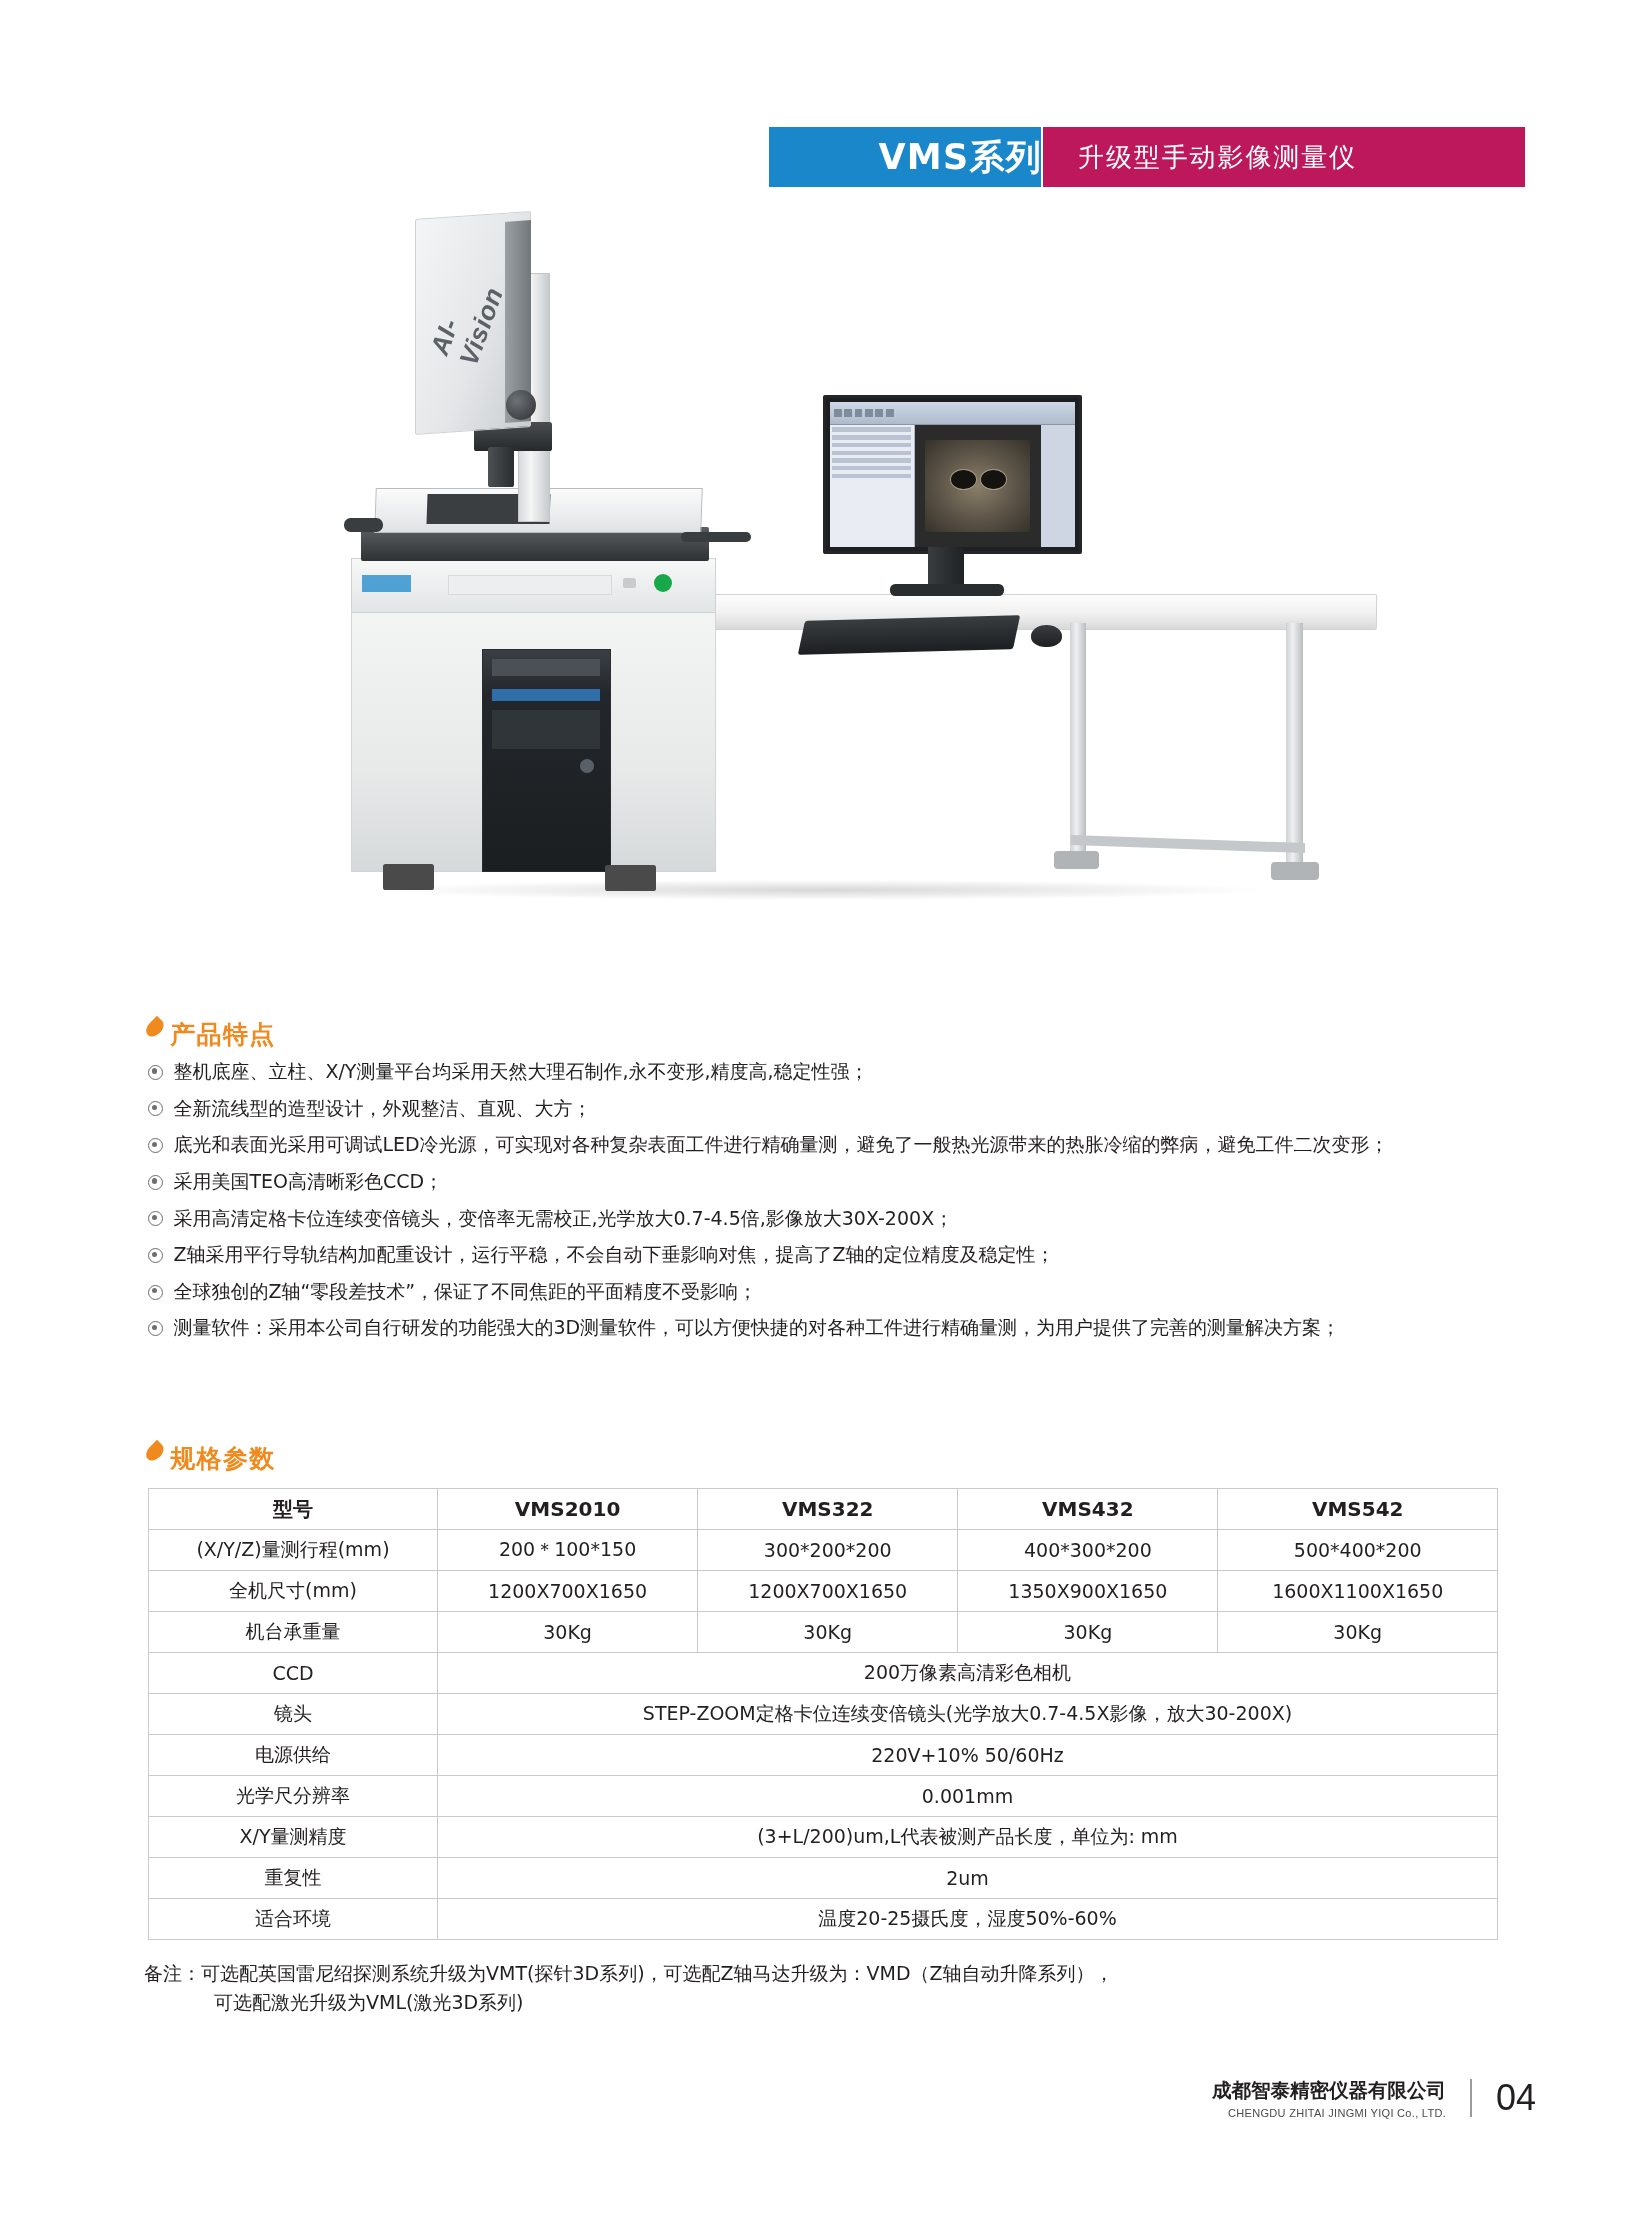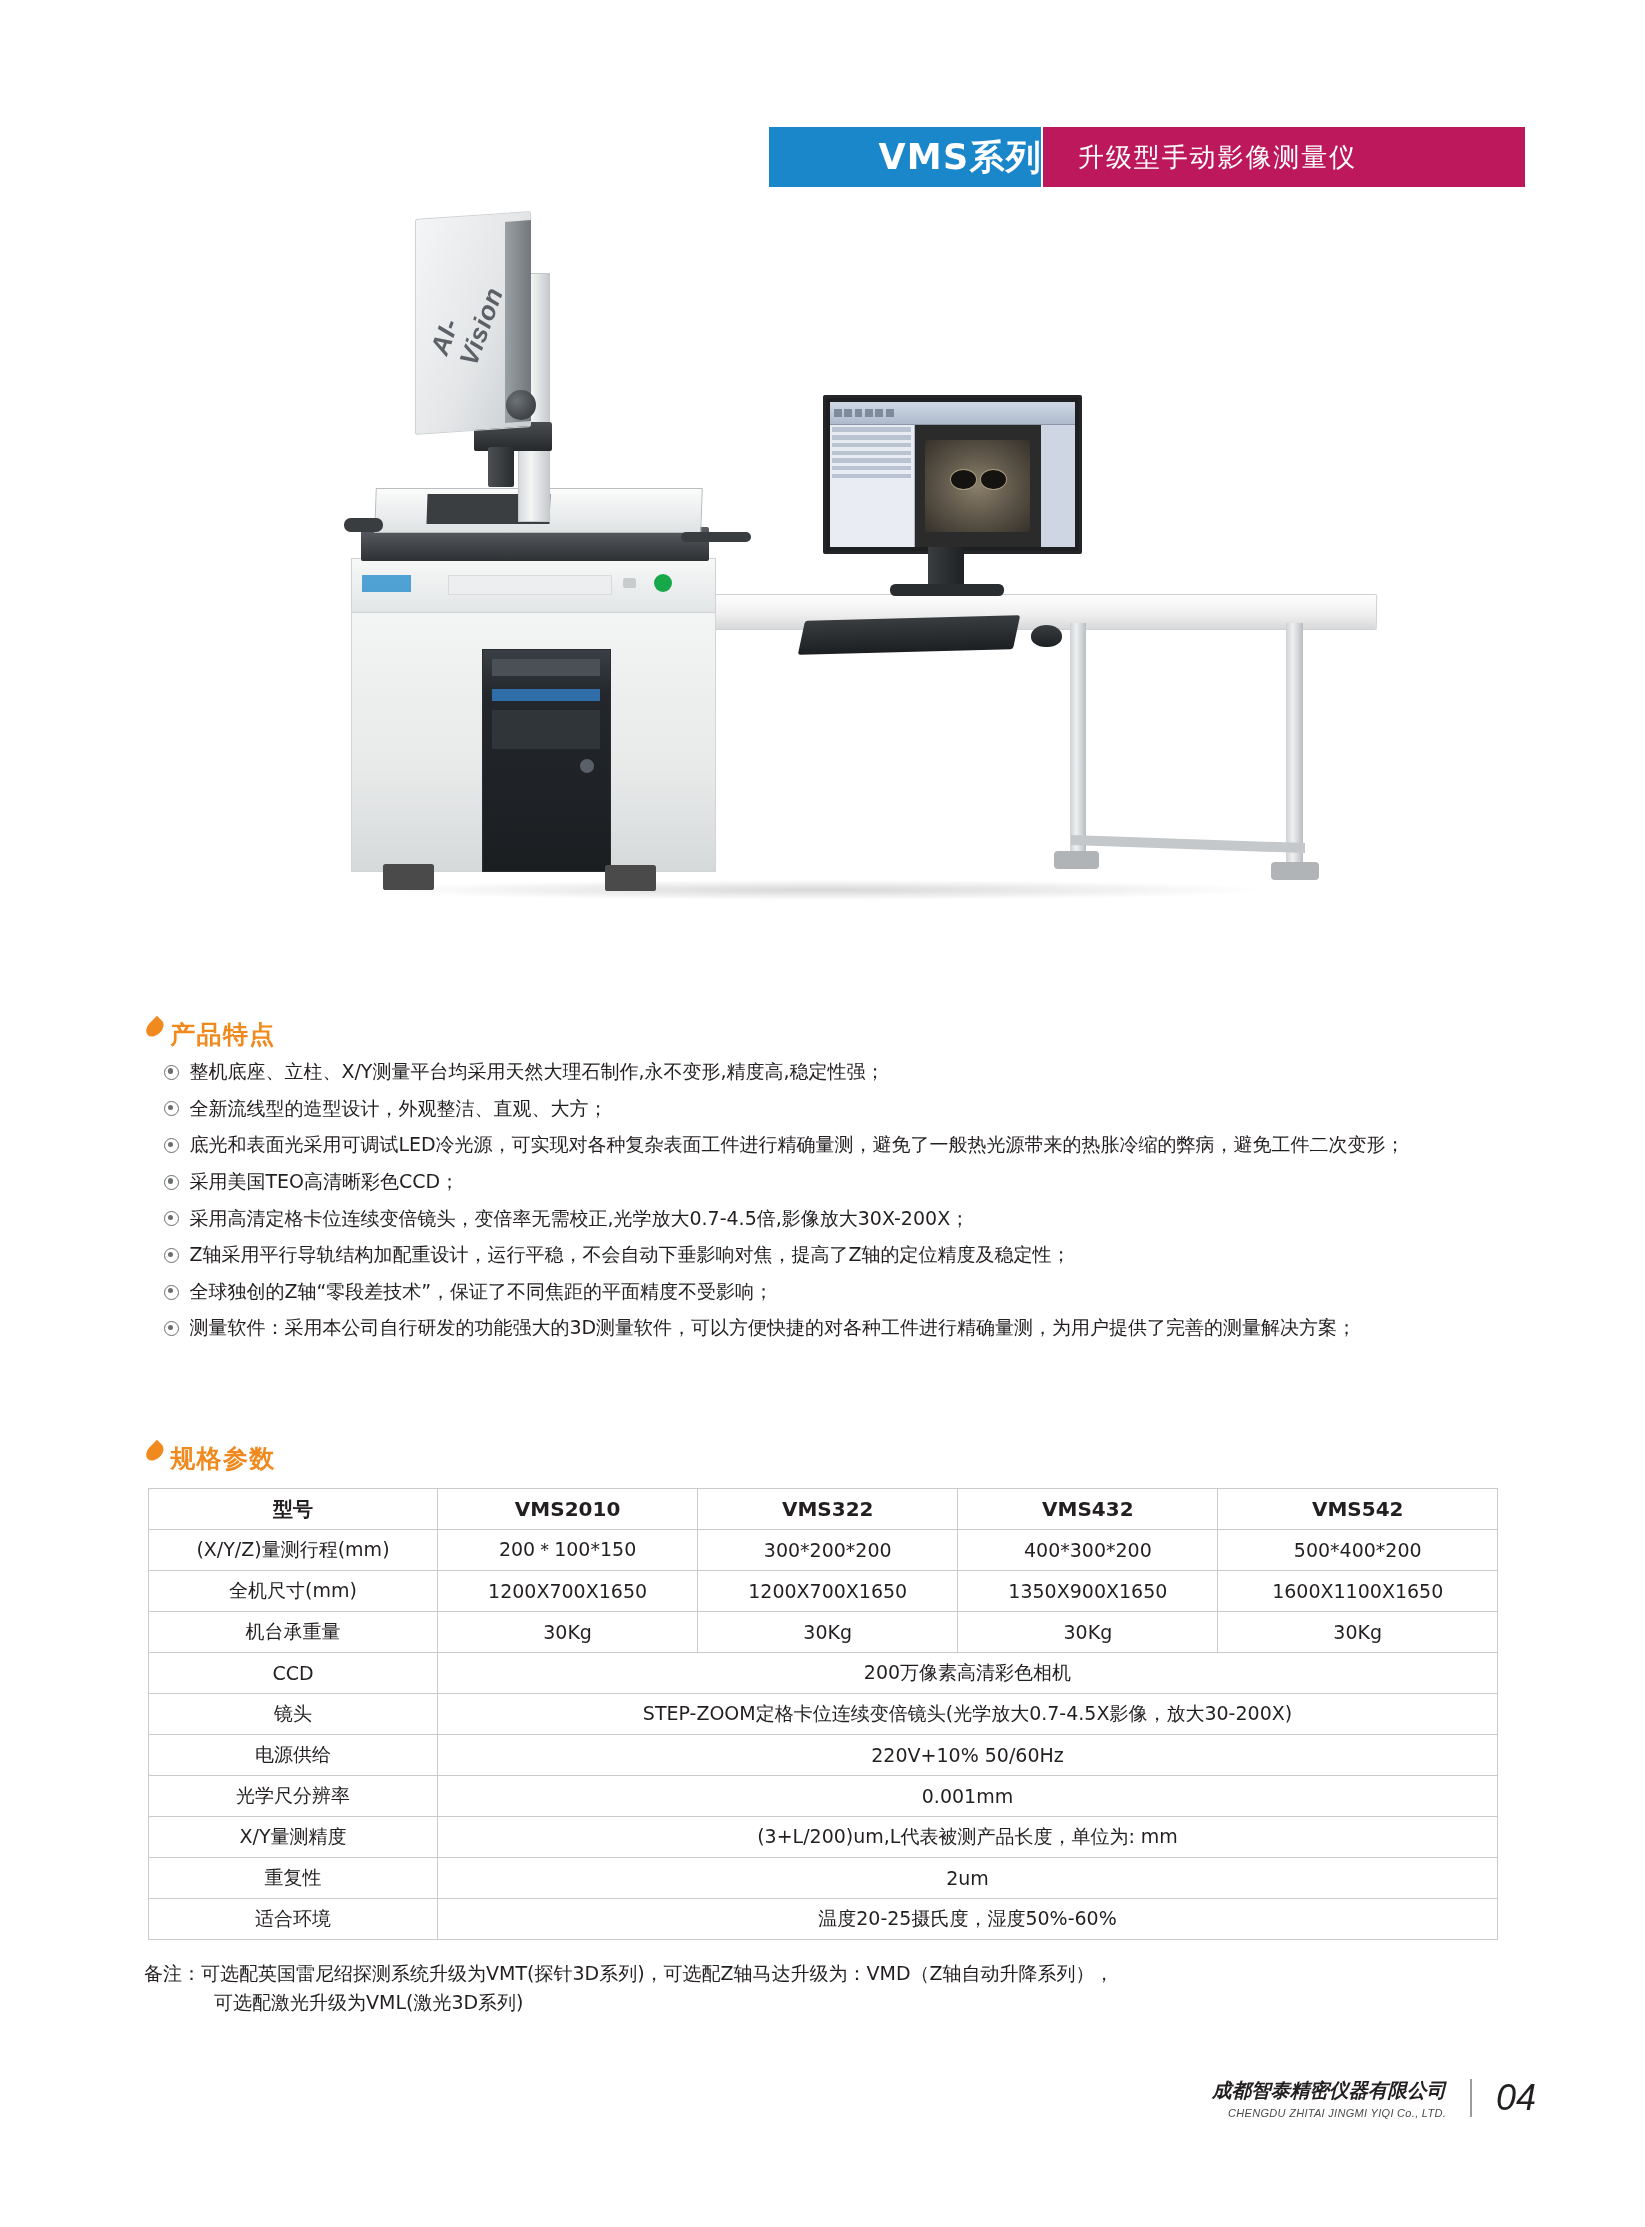--- a/index.html
+++ b/index.html
@@ -513,21 +513,21 @@
     letter-spacing: 1.3px;
     font-family: "DejaVu Sans", "Liberation Sans", sans-serif;
   }
   #features-title { top: 1018px; left: 148px; }
   #specs-title { top: 1442px; left: 148px; }
 
   
   .features {
     position: absolute;
     top: 1059px;
-    left: 164px;
+    left: 148px;
     width: 1376px;
   }
   .feature-row {
     display: flex;
     align-items: flex-start;
     margin-bottom: 11px;
   }
   .bullet {
     width: 13px;
     height: 13px;
@@ -592,21 +592,20 @@
   .note .indent { padding-left: 70px; display: block; }
 
   
   .footer {
     position: absolute;
     top: 2077px;
     right: 110px;
     display: flex;
     align-items: center;
     gap: 24px;
-    font-style: italic;
   }
   .footer-company {
     text-align: right;
   }
   .footer-cn {
     font-size: 19.5px;
     font-weight: bold;
     color: #231f20;
     font-family: "DejaVu Sans", "Liberation Sans", sans-serif;
   }

